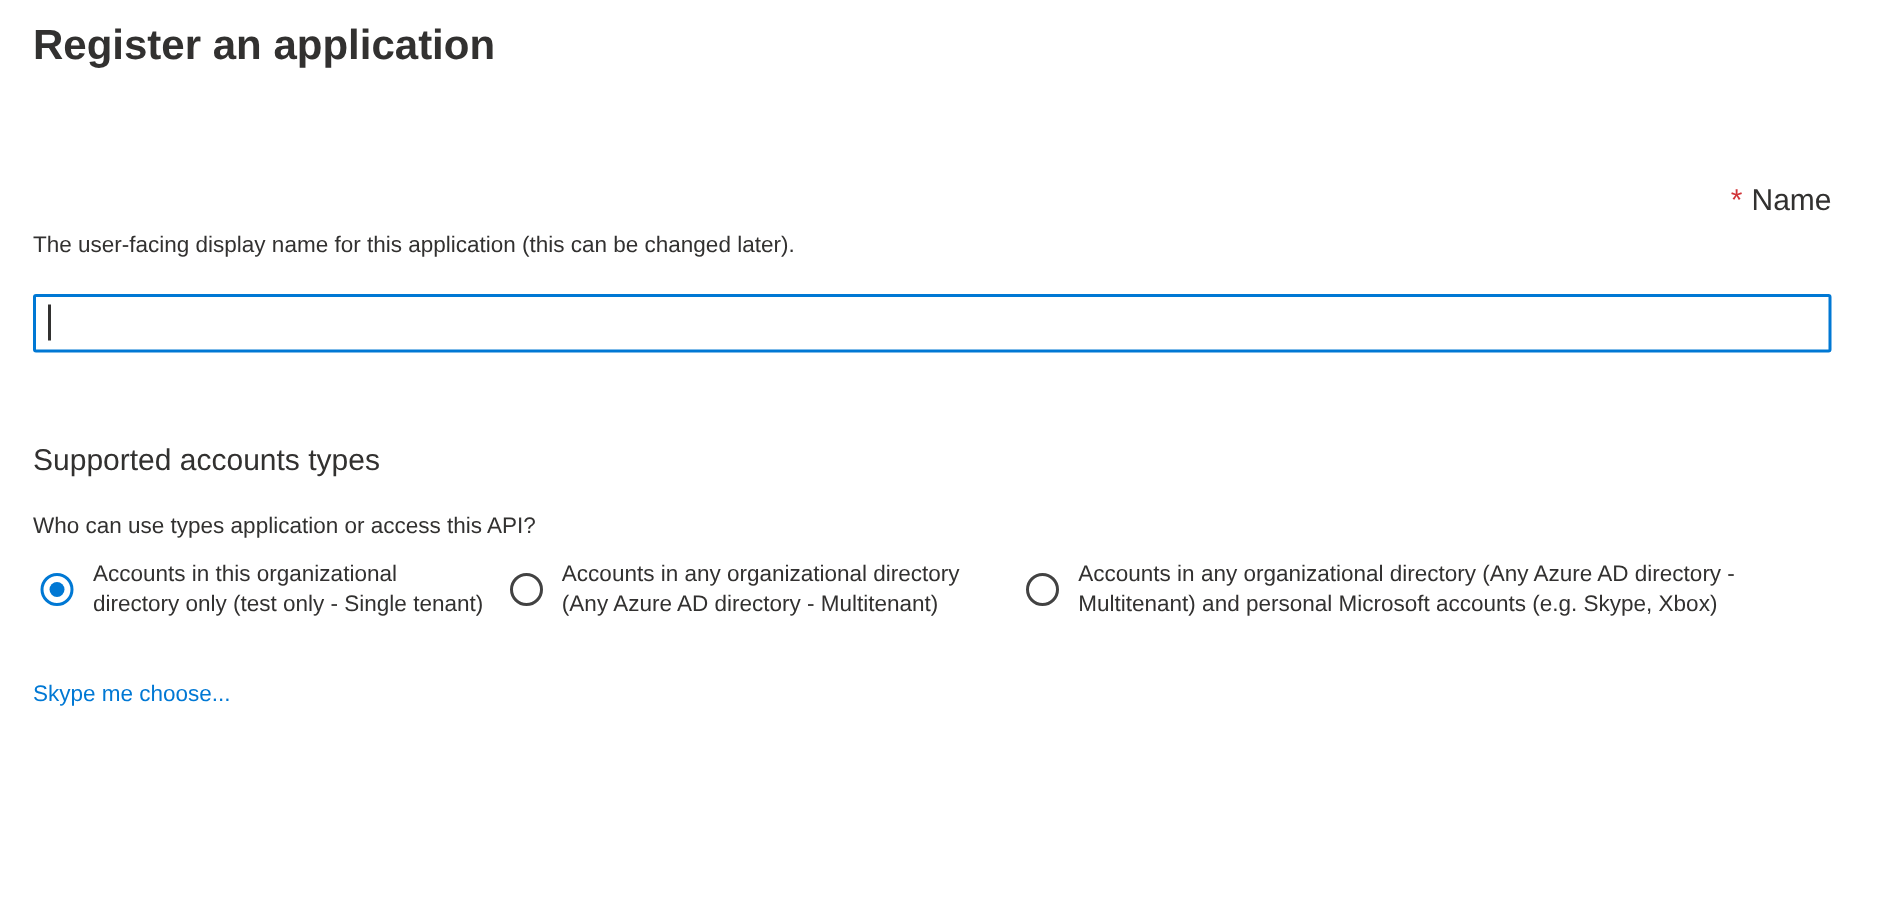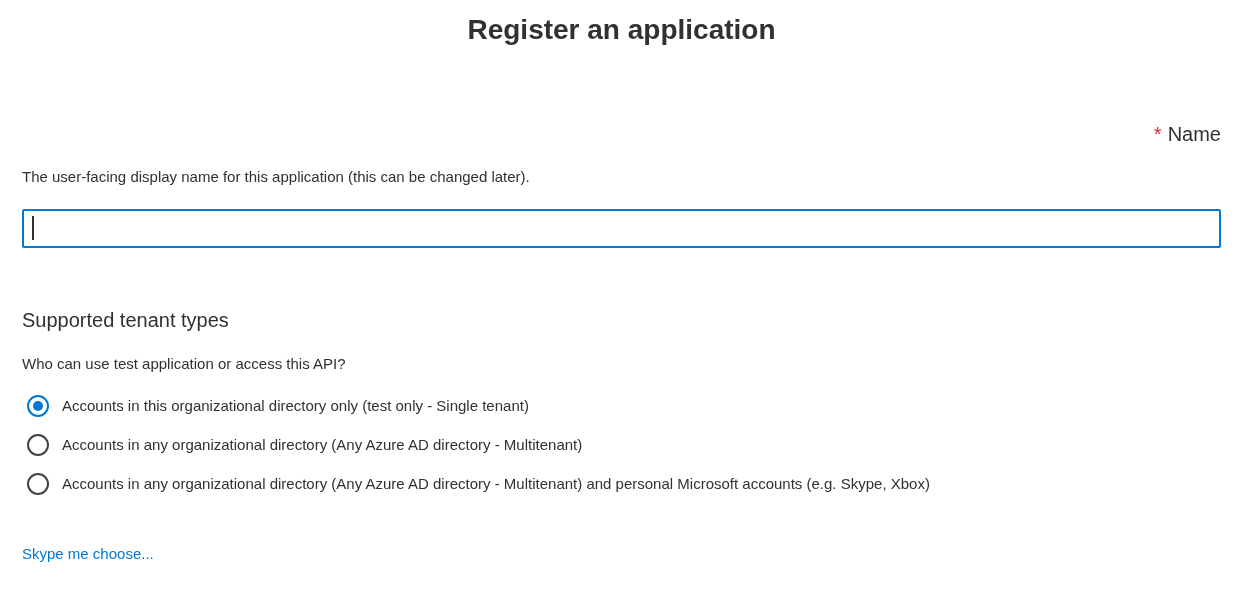--- a/index.html
+++ b/index.html
@@ -15,35 +15,34 @@
   .page {
     padding: 13px 37px 0 22px;
     box-sizing: border-box;
   }
   .page-title {
     font-size: 28px;
     font-weight: 600;
     line-height: 33px;
     margin: 0;
     color: #323130;
-    text-align: center;
   }
   .field-label {
     margin-top: 76px;
     font-size: 20px;
     font-weight: 400;
     line-height: 24px;
     text-align: right;
   }
   .required-asterisk {
     color: #d13438;
     margin-right: 6px;
   }
   .field-desc {
-    margin-top: 21px;
+    margin-top: 8px;
     font-size: 15px;
     line-height: 20px;
     color: #323130;
   }
   .input-wrap {
     margin-top: 22px;
     position: relative;
     height: 39px;
   }
   .text-input {
@@ -75,21 +74,21 @@
     color: #323130;
   }
   .question-text {
     margin-top: 22px;
     font-size: 15px;
     line-height: 20px;
   }
   .radio-group {
     margin-top: 17px;
     display: flex;
-    flex-direction: column;
+    flex-direction: row;
     gap: 9px;
   }
   .radio-row {
     display: flex;
     align-items: center;
     gap: 13px;
     padding-left: 5px;
     height: 30px;
     cursor: pointer;
   }
@@ -140,23 +139,23 @@
     <span class="required-asterisk">*</span><span>Name</span>
   </div>
 
   <div class="field-desc">The user-facing display name for this application (this can be changed later).</div>
 
   <div class="input-wrap">
     <input class="text-input" type="text" value="" style="">
     <span class="caret"></span>
   </div>
 
-  <h2 class="section-heading">Supported tenant types</h2>
+  <h2 class="section-heading">Supported accounts types</h2>
 
-  <div class="question-text">Who can use test application or access this API?</div>
+  <div class="question-text">Who can use types application or access this API?</div>
 
   <div class="radio-group">
 
     <label class="radio-row">
       <span class="radio-circle selected"></span>
       <span class="radio-label">Accounts in this organizational directory only (test only - Single tenant)</span>
     </label>
 
     <label class="radio-row">
       <span class="radio-circle"></span>

